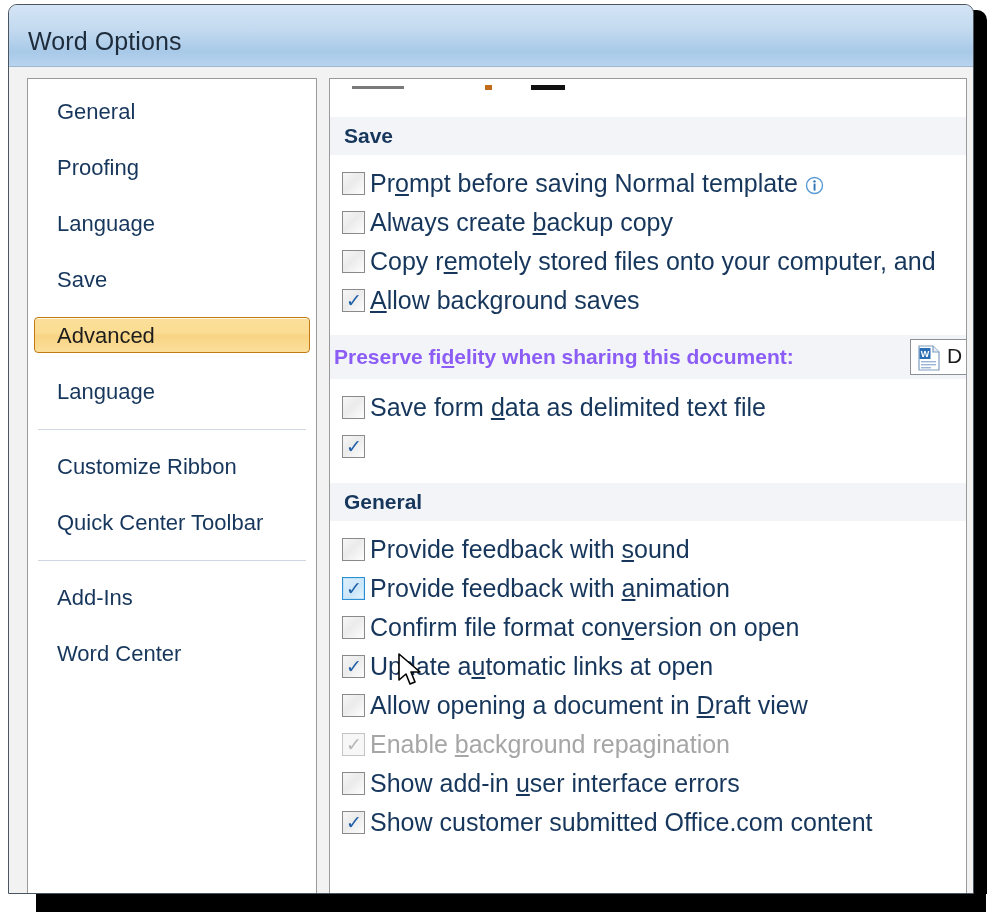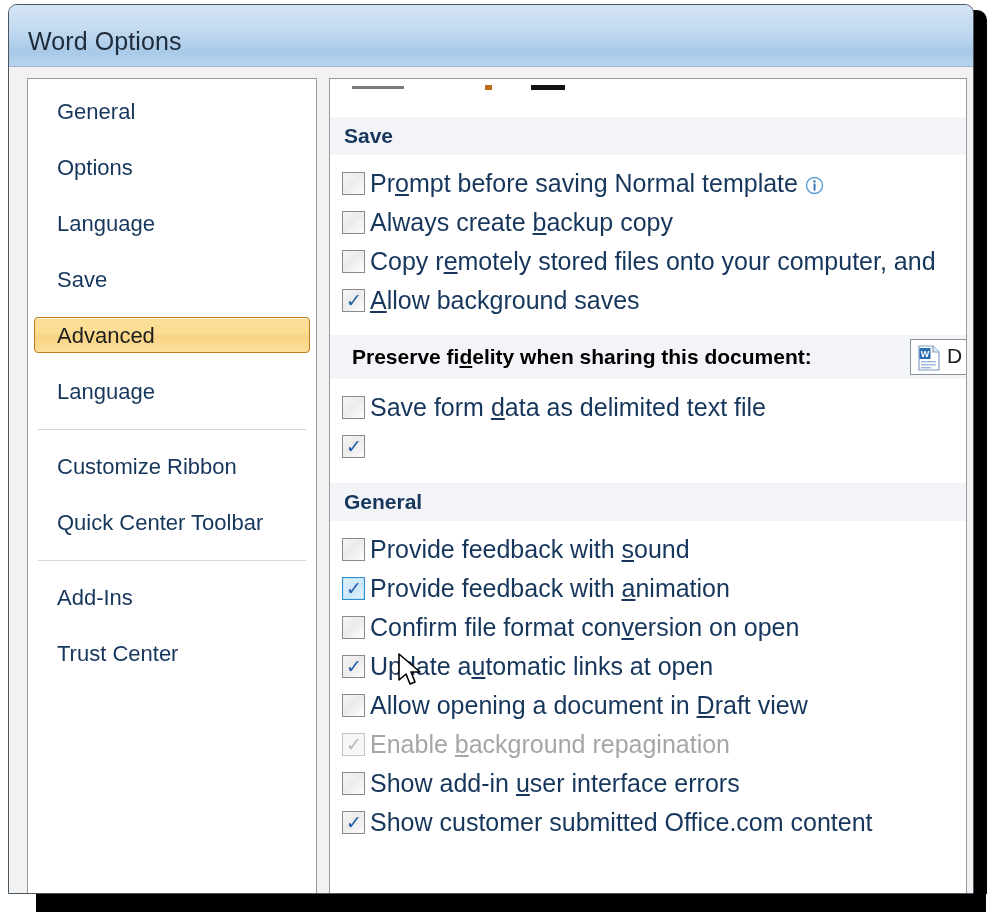--- a/index.html
+++ b/index.html
@@ -186,26 +186,26 @@
     width: 700px;
   }
   .fidelity-row {
     position: relative;
     background: #f2f4f8;
     height: 44px;
     box-sizing: border-box;
   }
   .fidelity-label {
     position: absolute;
-    left: 22px;
+    left: 4px;
     top: 0;
     line-height: 44px;
     font-size: 21px;
     font-weight: bold;
-    color: #000000;
+    color: #8b5cf6;
     white-space: nowrap;
   }
   .fidelity-combo {
     position: absolute;
     left: 580px;
     top: 4px;
     width: 120px;
     height: 36px;
     background: #ffffff;
     border: 1px solid #8a9199;
@@ -310,31 +310,31 @@
     <div class="titlebar">
       <div class="title-text">Word Options</div>
       <div class="titlebar-inner-line"></div>
     </div>
 
     <div class="dialog-body">
 
       <div class="nav-panel">
         <div class="nav-list" id="nav-list">
             <div class="nav-item"><span>General</span></div>
-            <div class="nav-item"><span>Options</span></div>
+            <div class="nav-item"><span>Proofing</span></div>
             <div class="nav-item"><span>Language</span></div>
             <div class="nav-item"><span>Save</span></div>
             <div class="nav-item selected"><span>Advanced</span></div>
             <div class="nav-item"><span>Language</span></div>
             <div class="nav-sep"></div>
             <div class="nav-item"><span>Customize Ribbon</span></div>
             <div class="nav-item"><span>Quick Center Toolbar</span></div>
             <div class="nav-sep"></div>
             <div class="nav-item"><span>Add-Ins</span></div>
-            <div class="nav-item"><span>Trust Center</span></div>
+            <div class="nav-item"><span>Word Center</span></div>
           </div>
       </div>
 
       <div class="content-panel">
         <div class="content-inner">
 
           <div class="clipped-top">
             <div class="clip-frag a"></div>
             <div class="clip-frag b"></div>
             <div class="clip-frag c"></div>

